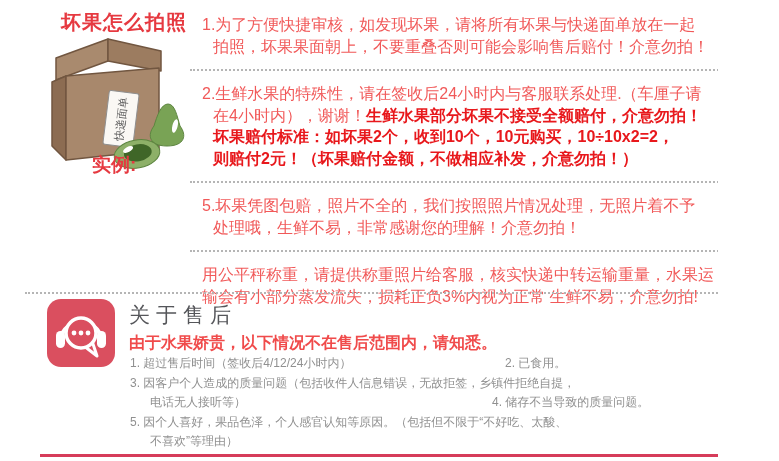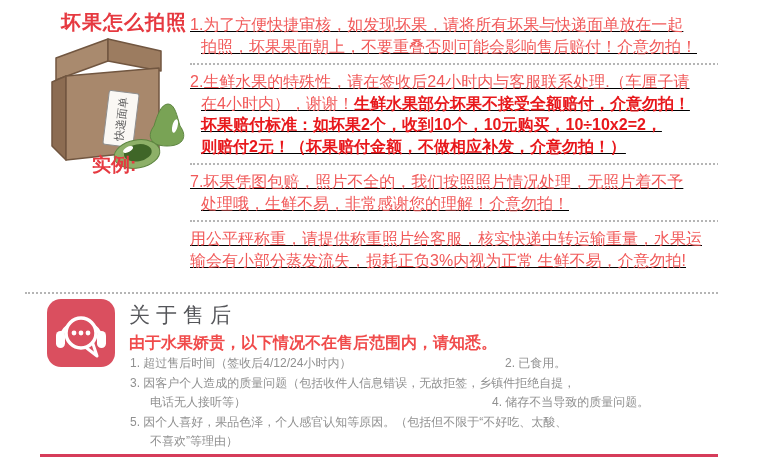--- a/index.html
+++ b/index.html
@@ -10,21 +10,21 @@
   
   .guide-title{
     position:absolute;left:61px;top:9px;font-size:20px;font-weight:bold;
     color:#e63940;letter-spacing:1px;
   }
   .box-illus{position:absolute;left:44px;top:34px;width:145px;height:142px;}
   .example-label{
     position:absolute;left:52px;top:152px;font-size:19px;font-weight:bold;color:#e63940;margin-left:40px;
   }
   .guide-col{position:absolute;left:190px;top:10px;width:548px;}
-  .guide-item{margin:0;text-decoration:underline;}
+  .guide-item{margin:12px;}
   .guide-item:first-child{margin-top:4px;}
   .guide-line{height:21.5px;line-height:21.5px;white-space:nowrap;
     font-size:16px;color:#f15959;}
   .guide-line.indent{padding-left:11px;}
   .guide-line .bold-red{font-weight:bold;color:#e8181c;}
   .dotted-div{border-top:2px dotted #b5b5b5;height:0;margin:6px 0 6px 0;}
   .full-div{
     position:absolute;left:25px;top:292px;width:748px;height:0;
     border-top:2px dotted #b5b5b5;
   }
@@ -87,21 +87,21 @@
         </div>
         <div class="dotted-div"></div>
         <div class="guide-item">
           <div class="guide-line"><span>2.生鲜水果的特殊性，请在签收后24小时内与客服联系处理.（车厘子请</span></div>
           <div class="guide-line indent"><span>在4小时内），谢谢！</span><span class="bold-red">生鲜水果部分坏果不接受全额赔付，介意勿拍！</span></div>
           <div class="guide-line indent"><span class="bold-red">坏果赔付标准：如坏果2个，收到10个，10元购买，10÷10x2=2，</span></div>
           <div class="guide-line indent"><span class="bold-red">则赔付2元！（坏果赔付金额，不做相应补发，介意勿拍！）</span></div>
         </div>
         <div class="dotted-div"></div>
         <div class="guide-item">
-          <div class="guide-line"><span>7.坏果凭图包赔，照片不全的，我们按照照片情况处理，无照片着不予</span></div>
+          <div class="guide-line"><span>5.坏果凭图包赔，照片不全的，我们按照照片情况处理，无照片着不予</span></div>
           <div class="guide-line indent"><span>处理哦，生鲜不易，非常感谢您的理解！介意勿拍！</span></div>
         </div>
         <div class="dotted-div"></div>
         <div class="guide-item">
           <div class="guide-line"><span>用公平秤称重，请提供称重照片给客服，核实快递中转运输重量，水果运</span></div>
           <div class="guide-line"><span>输会有小部分蒸发流失，损耗正负3%内视为正常 生鲜不易，介意勿拍!</span></div>
         </div>
       </div>
 
     <div class="full-div"></div>

